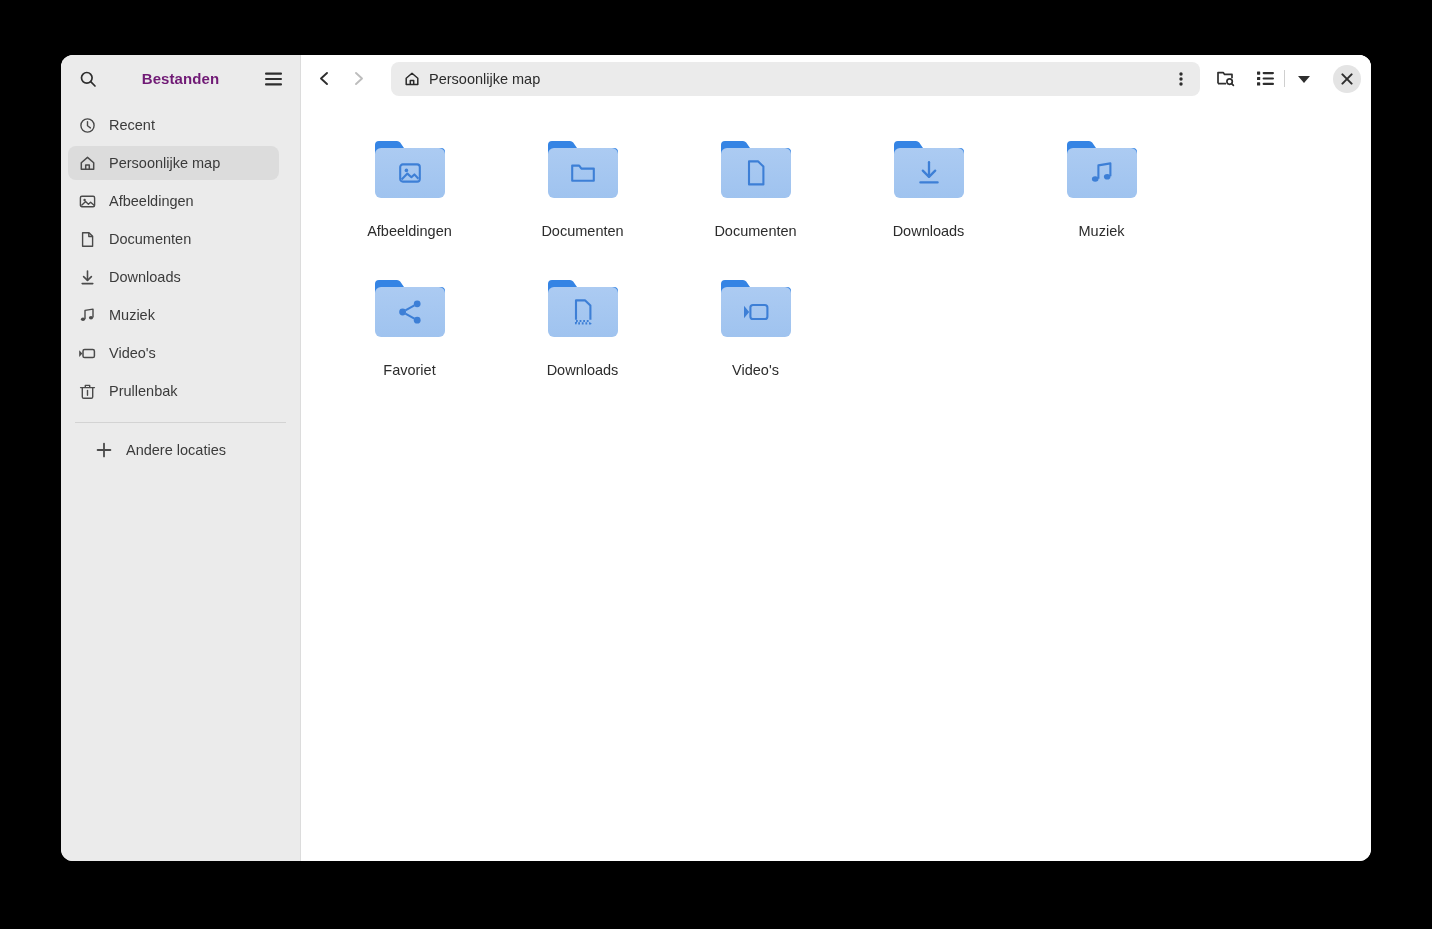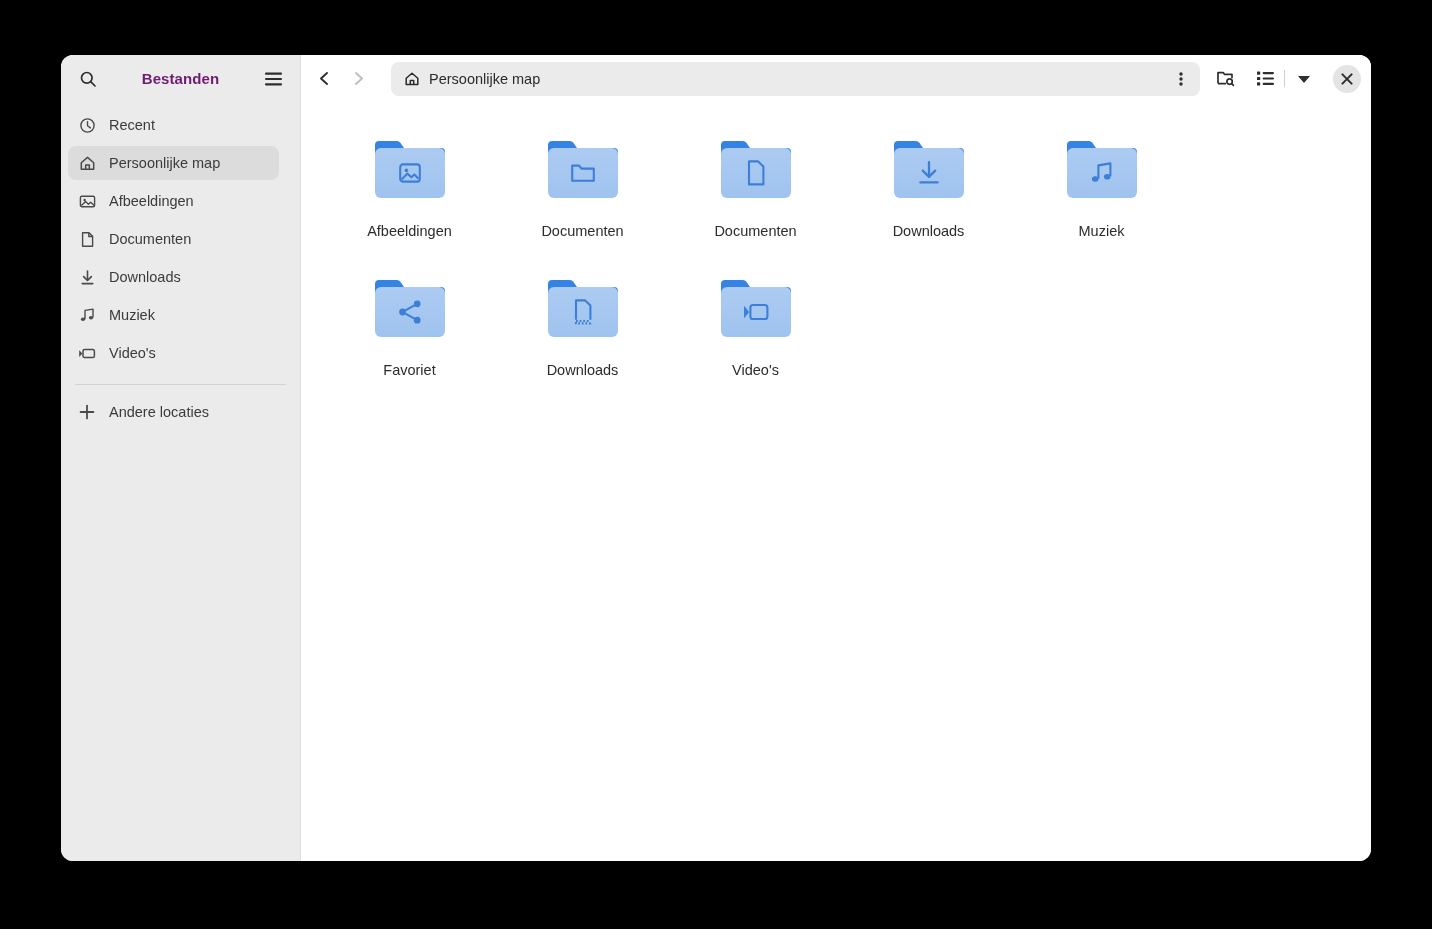--- a/index.html
+++ b/index.html
@@ -289,25 +289,36 @@
         </div>
         <div class="side-item">
           <span class="side-icon">
             <svg width="18" height="17" viewBox="0 0 18 17" fill="none" stroke="currentColor" stroke-width="1.5" stroke-linejoin="round">
               <rect x="5.0" y="4.6" width="11.4" height="8.0" rx="1.6"></rect>
               <polygon points="1.2,5.2 4.4,8.6 1.2,12.0" fill="currentColor" stroke="none"></polygon>
             </svg>
           </span>
           <span class="side-label">Video's</span>
         </div>
+        <div class="side-item">
+          <span class="side-icon">
+            <svg width="17" height="17" viewBox="0 0 17 17" fill="none" stroke="currentColor" stroke-width="1.4" stroke-linejoin="round">
+              <path d="M3.3 4.6 L3.3 14.0 A1.4 1.4 0 0 0 4.7 15.3 L12.3 15.3 A1.4 1.4 0 0 0 13.7 14.0 L13.7 4.6"></path>
+              <line x1="1.6" y1="4.6" x2="15.4" y2="4.6" stroke-linecap="round"></line>
+              <path d="M6.3 4.4 L6.3 2.4 L10.7 2.4 L10.7 4.4"></path>
+              <line x1="8.5" y1="7.4" x2="8.5" y2="12.3" stroke-linecap="round"></line>
+            </svg>
+          </span>
+          <span class="side-label">Prullenbak</span>
+        </div>
       </div>
 
     <div id="sidebar-sep"></div>
 
-    <div id="sidebar-list-other" style="padding:0 7px;">
+    <div id="sidebar-list-other" style="padding:0 24px;">
         <div class="side-item">
           <span class="side-icon">
             <svg width="18" height="18" viewBox="0 0 18 18" fill="none" stroke="currentColor" stroke-width="1.8" stroke-linecap="round">
               <line x1="9" y1="2.6" x2="9" y2="15.4"></line>
               <line x1="2.6" y1="9" x2="15.4" y2="9"></line>
             </svg>
           </span>
           <span class="side-label">Andere locaties</span>
         </div>
       </div>

